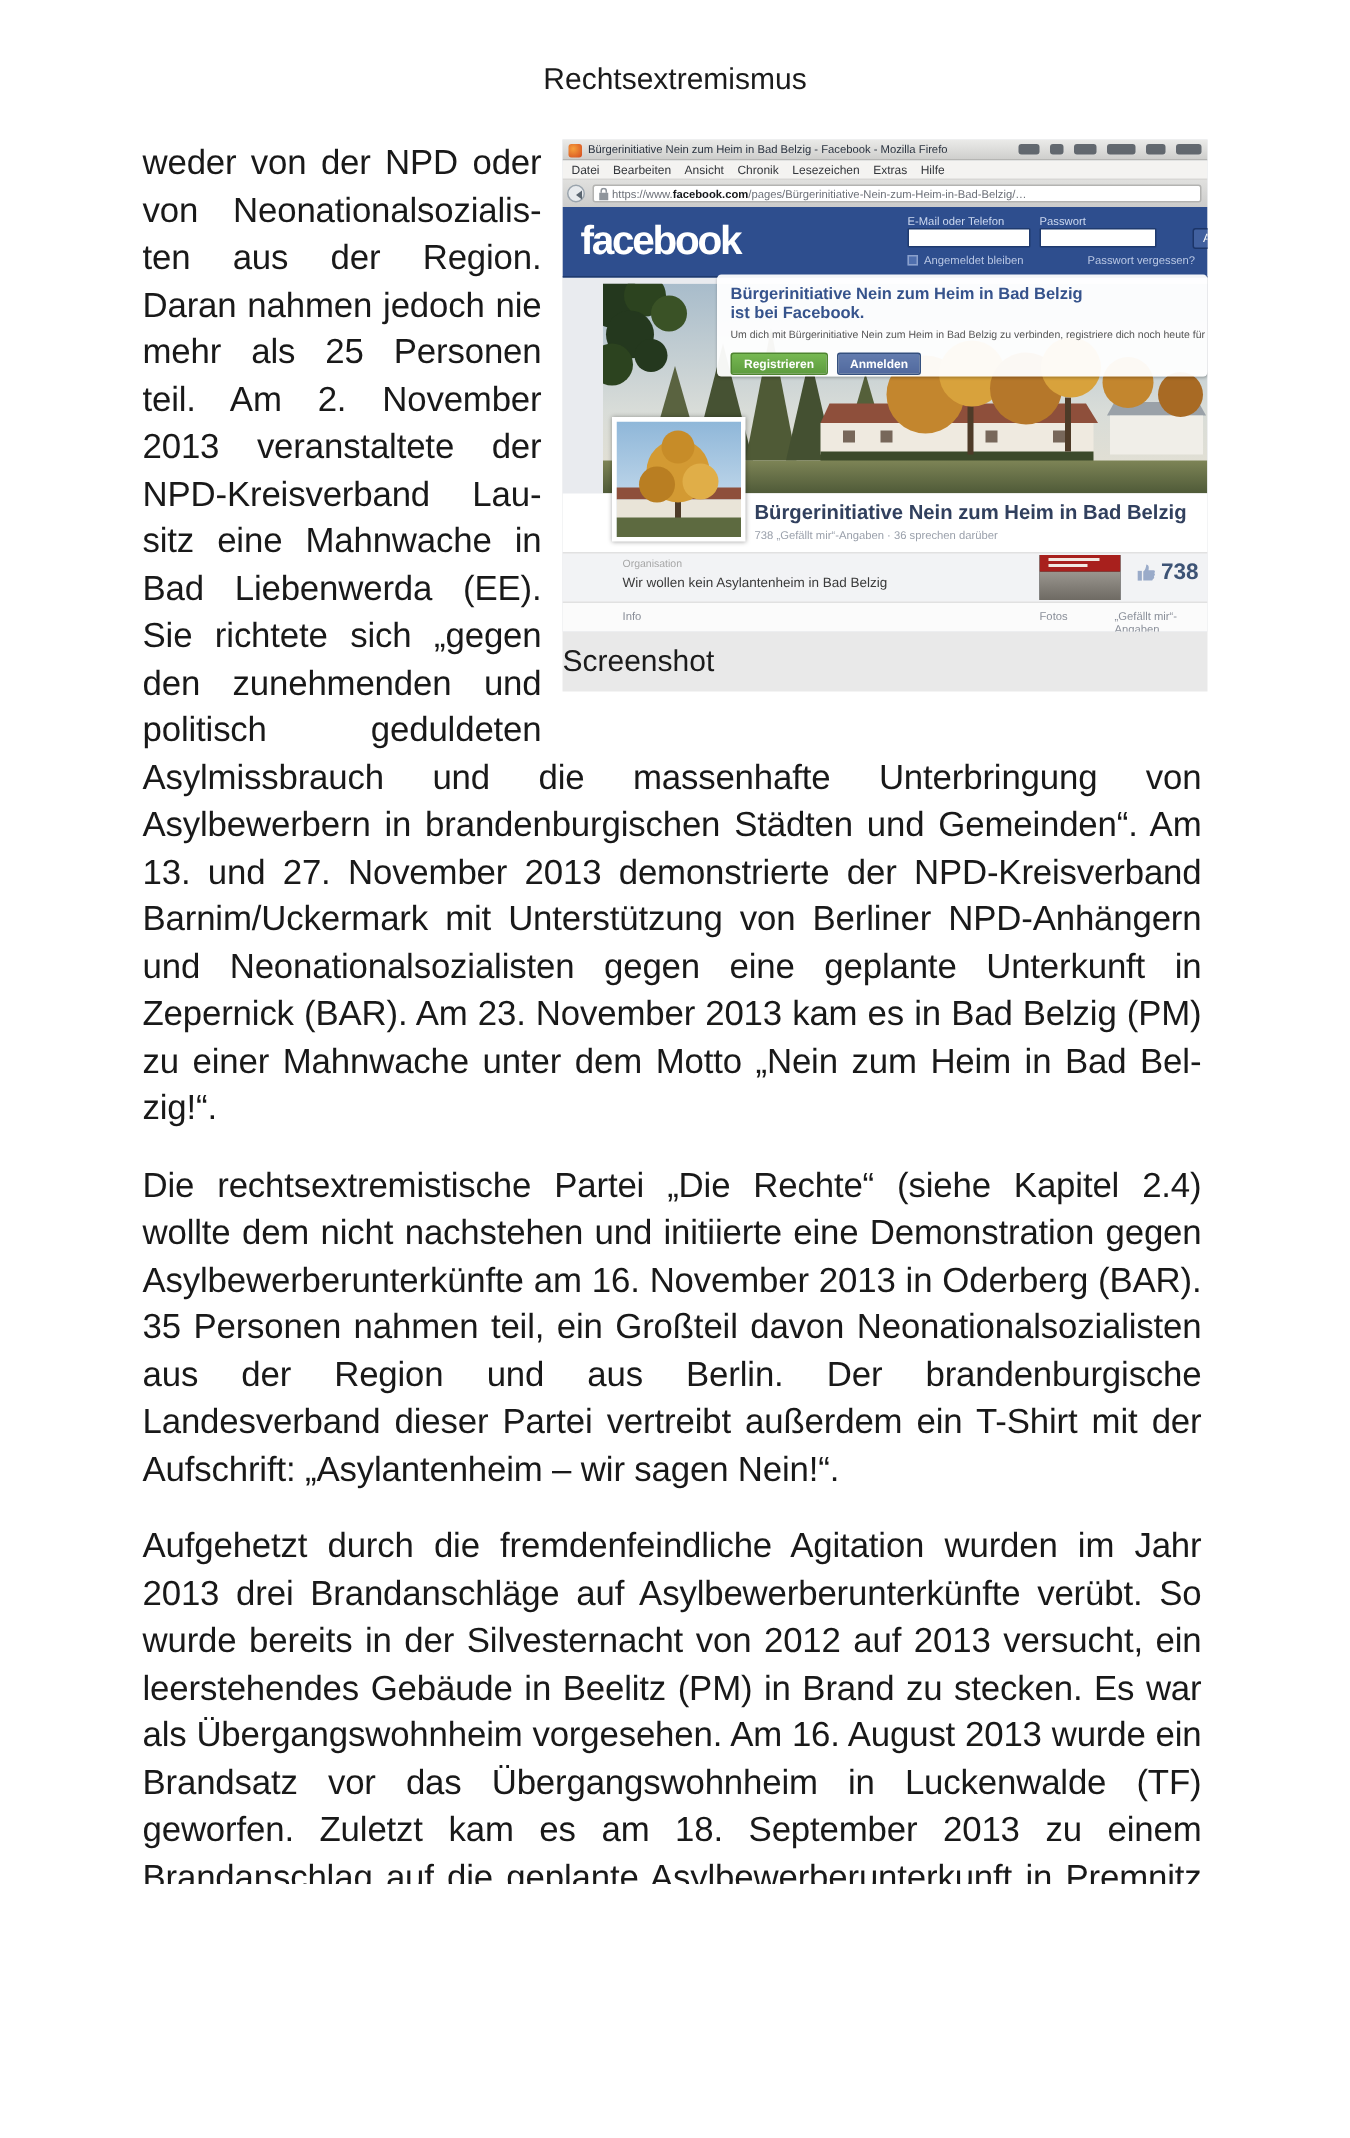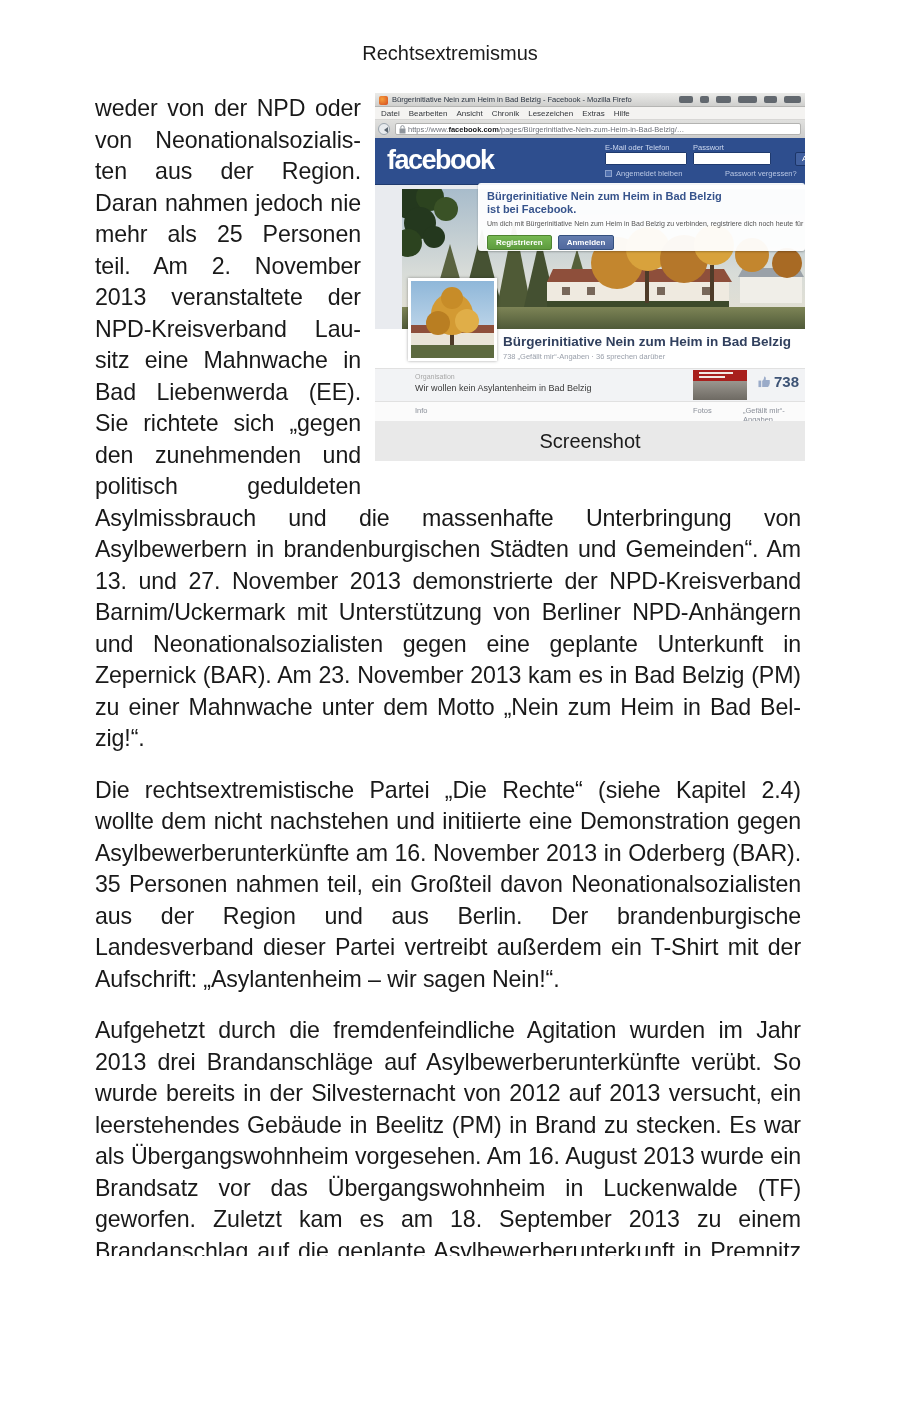--- a/index.html
+++ b/index.html
@@ -8,21 +8,21 @@
   .running-head{position:absolute;top:42px;left:0;width:100%;text-align:center;
                 font-size:20px;color:#1b1b1b;}
   .body-copy{position:absolute;top:93px;left:95px;width:710px;}
   .para{margin:0 4px 20px 0;font-size:23.2px;line-height:31.5px;text-align:justify;
         letter-spacing:-0.1px;color:#191919;hyphens:manual;}
   .section-heading{margin:30px 0 16px 0;font-size:24.5px;font-weight:bold;color:#111;}
   .folio{position:absolute;top:1362px;left:0;width:100%;text-align:right;font-size:19px;}
 
   
   .figure{float:right;width:430px;height:368px;margin:0 0 12px 14px;background:#e9e9e9;}
-  .figcaption{height:40px;line-height:40px;text-align:center;font-size:20px;color:#1b1b1b;}
+  .figcaption{height:40px;line-height:40px;text-align:left;font-size:20px;color:#1b1b1b;}
   .shot{position:relative;width:430px;height:328px;overflow:hidden;background:#e9ebef;}
   .shot *{box-sizing:border-box;}
 
   
   .tb{position:absolute;left:0;top:0;width:430px;height:14px;
       background:linear-gradient(#ebebe9,#cfcfcd);border-bottom:1px solid #b5b5b3;}
   .fficon{position:absolute;left:4px;top:3px;width:9px;height:9px;border-radius:2px;
           background:radial-gradient(circle at 35% 35%,#f7a03c,#d3491f);}
   .wtitle{position:absolute;left:17px;top:2px;font-size:7.5px;color:#2a3340;white-space:nowrap;
           max-width:240px;overflow:hidden;}

